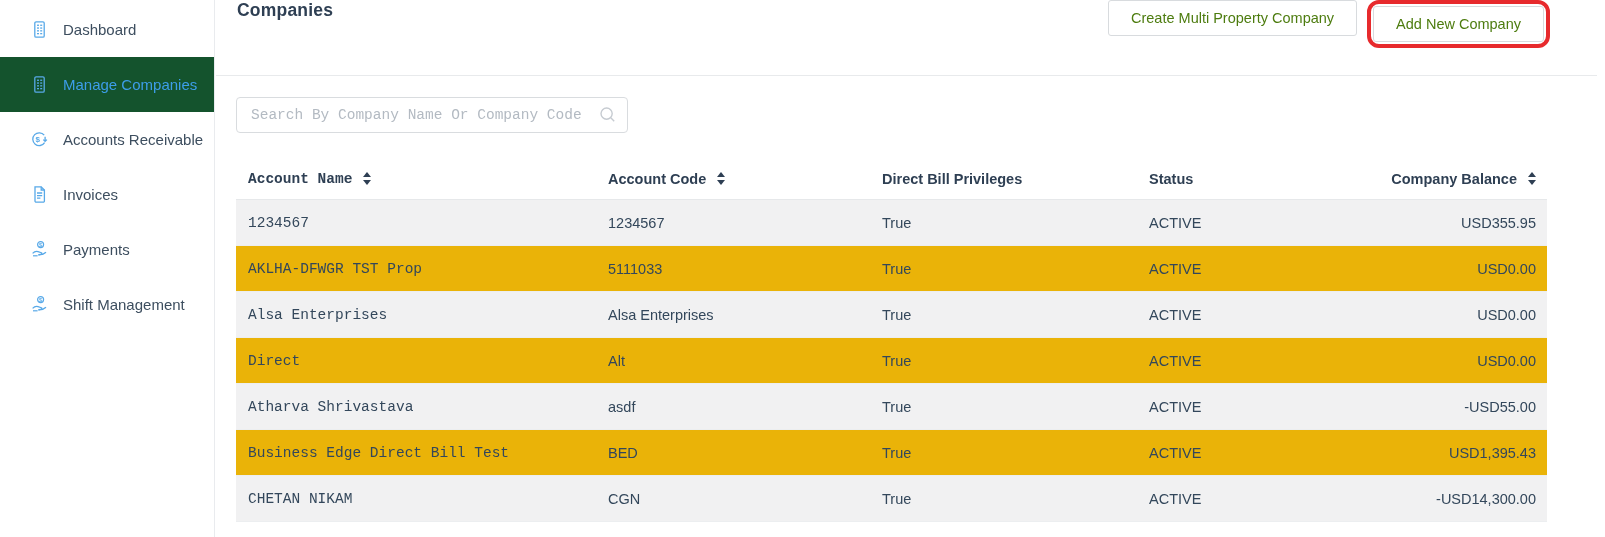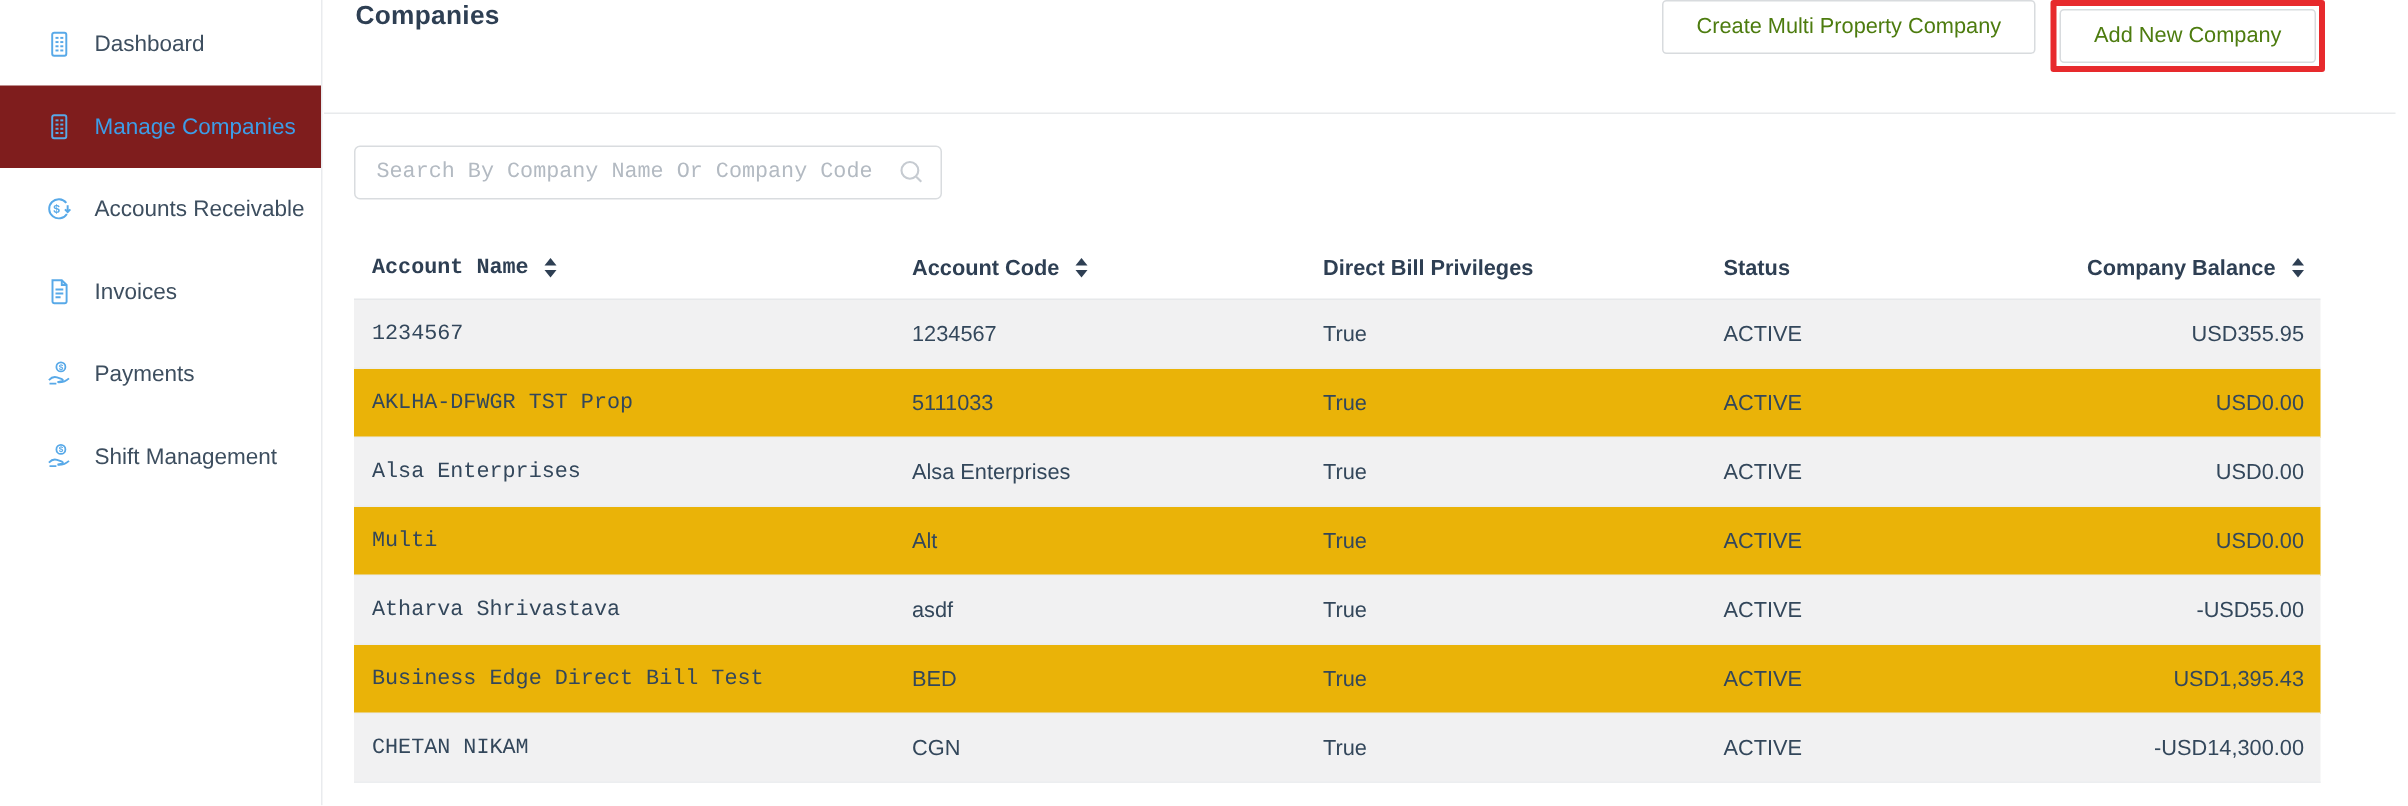--- a/index.html
+++ b/index.html
@@ -11,38 +11,38 @@
 
   
   .sidebar {
     position:absolute; left:0; top:0; width:215px; height:537px;
     background:#ffffff; border-right:1px solid #e9ebee; padding-top:2px; z-index:2;
   }
   .sidebar-item {
     height:55px; display:flex; align-items:center; padding-left:30px; gap:14px;
     cursor:pointer; font-size:15px; color:#3d4e5f; white-space:nowrap;
   }
-  .sidebar-item.is-active { background:#7f1d1d; color:#3d9de8; }
+  .sidebar-item.is-active { background:#14532d; color:#3d9de8; }
   .s-icon { width:19px; height:19px; flex:0 0 19px; display:flex; align-items:center; justify-content:center; }
   .s-icon svg { width:19px; height:19px; }
 
   
   .main { position:absolute; left:216px; top:0; width:1381px; height:537px; background:#fff; }
 
   .page-header {
     height:76px; display:flex; align-items:flex-start;
     padding:0 47px 0 21px; border-bottom:1px solid #e8eaec;
   }
   .page-title { font-size:17.5px; font-weight:bold; color:#2e3f53; letter-spacing:.2px; }
   .header-spacer { flex:1; }
   .btn {
     background:#fff; border:1px solid #d8dbde; border-radius:3px; height:36px;
     padding:0 22px; font-size:14.5px; color:#4d7c0f; font-family:inherit; cursor:pointer; white-space:nowrap;
   }
-  .annotation-box { border:4px solid #e72a2d; padding:2px; margin-left:10px; border-radius:2px; }
+  .annotation-box { border:4px solid #e72a2d; padding:2px; margin-left:10px; border-radius:12px; }
   .annotation-box .btn { border-color:#d8dbde; }
 
   
   .toolbar { display:flex; justify-content:space-between; align-items:flex-start; padding:21px 50px 0 20px;font-family:Liberation Mono, monospace; }
   .search-wrap { position:relative; width:392px; }
   .search-input {
     width:392px; height:36px; border:1px solid #d9dcdf; border-radius:4px;
     padding:0 36px 0 14px; font-size:14.5px; color:#33475b; font-family:inherit; outline:none;
   }
   .search-input::placeholder { color:#b3bac2; opacity:1; }
@@ -236,21 +236,21 @@
 
         <div class="row">
           <div class="cell c-name">Alsa Enterprises</div>
           <div class="cell c-code">Alsa Enterprises</div>
           <div class="cell c-dbp">True</div>
           <div class="cell c-status">ACTIVE</div>
           <div class="cell c-balance">USD0.00</div>
         </div>
 
         <div class="row">
-          <div class="cell c-name">Multi</div>
+          <div class="cell c-name">Direct</div>
           <div class="cell c-code">Alt</div>
           <div class="cell c-dbp">True</div>
           <div class="cell c-status">ACTIVE</div>
           <div class="cell c-balance">USD0.00</div>
         </div>
 
         <div class="row">
           <div class="cell c-name">Atharva Shrivastava</div>
           <div class="cell c-code">asdf</div>
           <div class="cell c-dbp">True</div>

